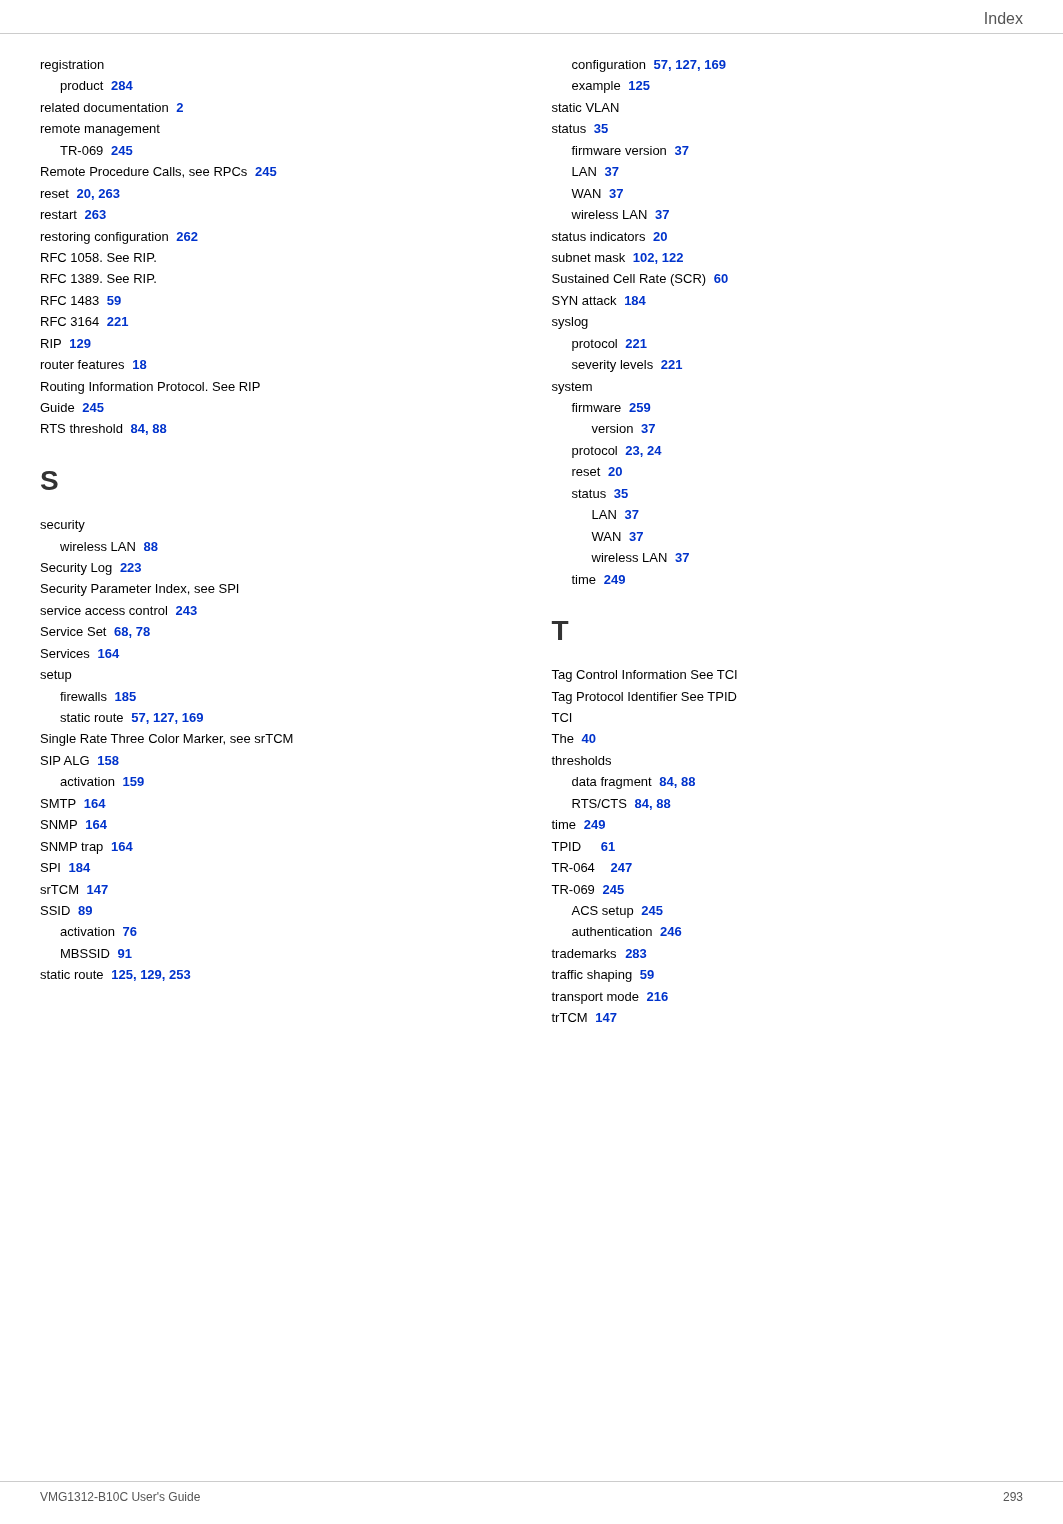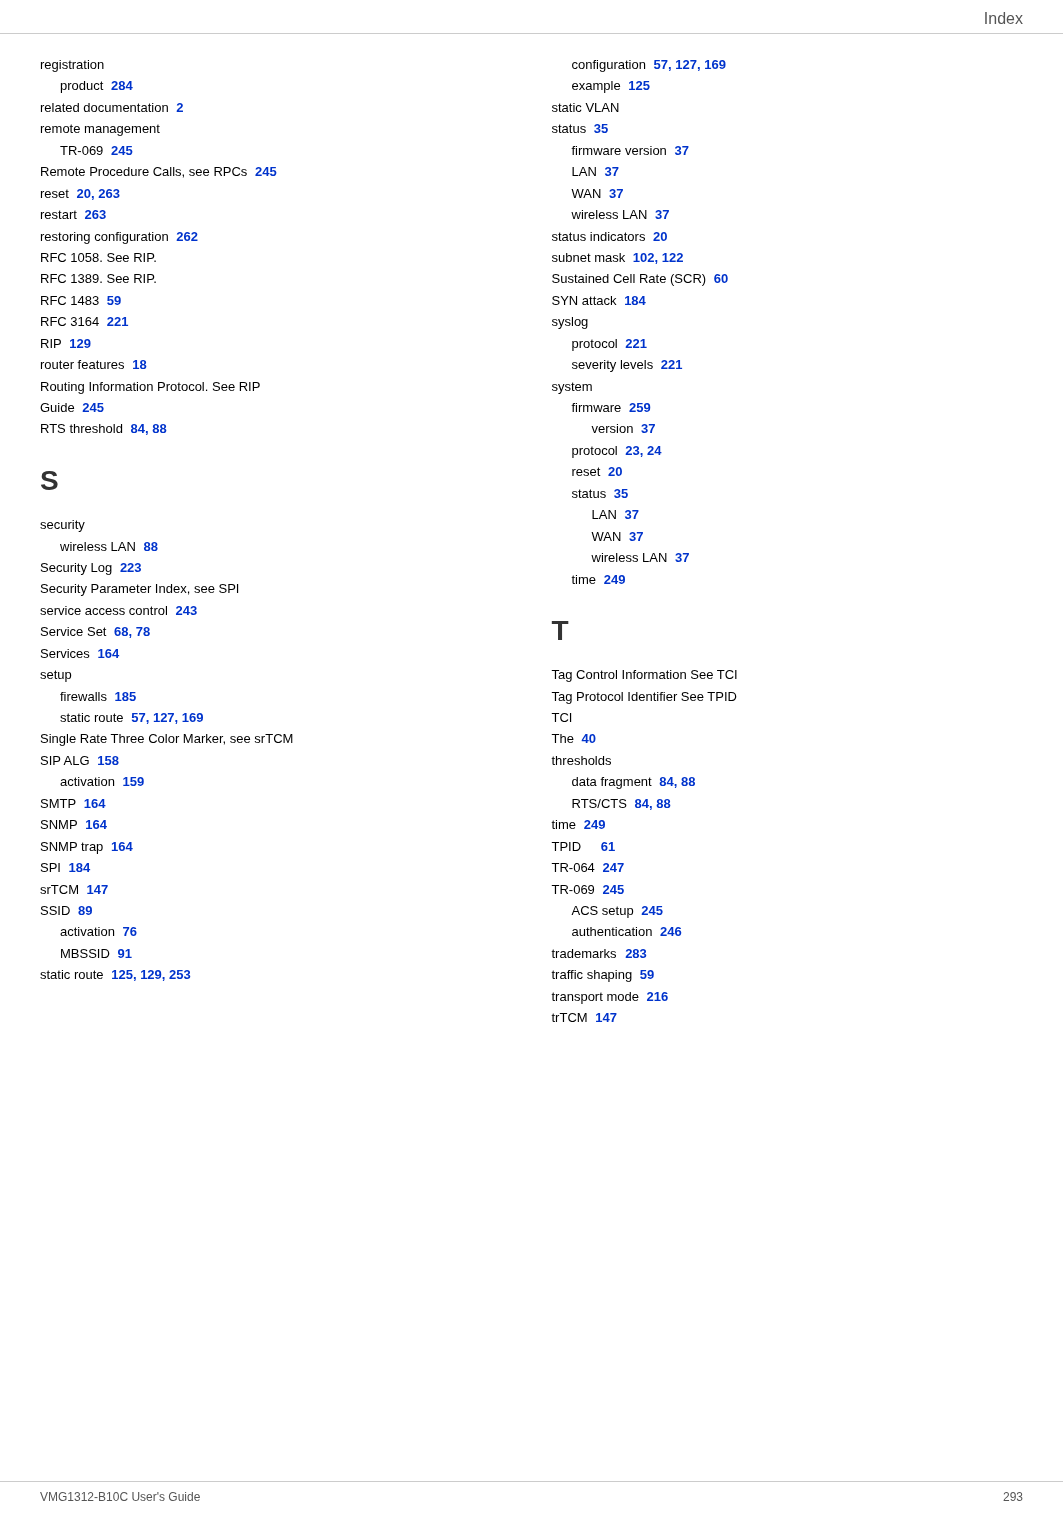--- a/index.html
+++ b/index.html
@@ -525,21 +525,21 @@
       </div>
       <div class="entry">
         <div class="entry-line">
           <span class="entry-label">TPID</span>
           <span class="entry-num" style="margin-left: 16px;">&nbsp;61</span>
         </div>
       </div>
       <div class="entry">
         <div class="entry-line">
           <span class="entry-label">TR-064</span>
-          <span class="entry-num" style="margin-left: 4px;">&nbsp;247</span>
+          <span class="entry-num" style="margin-left: 12px;">&nbsp;247</span>
         </div>
       </div>
       <div class="entry">
         <div class="entry-line">
           <span class="entry-label">TR-069</span>
           <span class="entry-num" style="margin-left: 4px;">&nbsp;245</span>
         </div>
       </div>
       <div class="entry">
         <div class="entry-line sub-entry">

